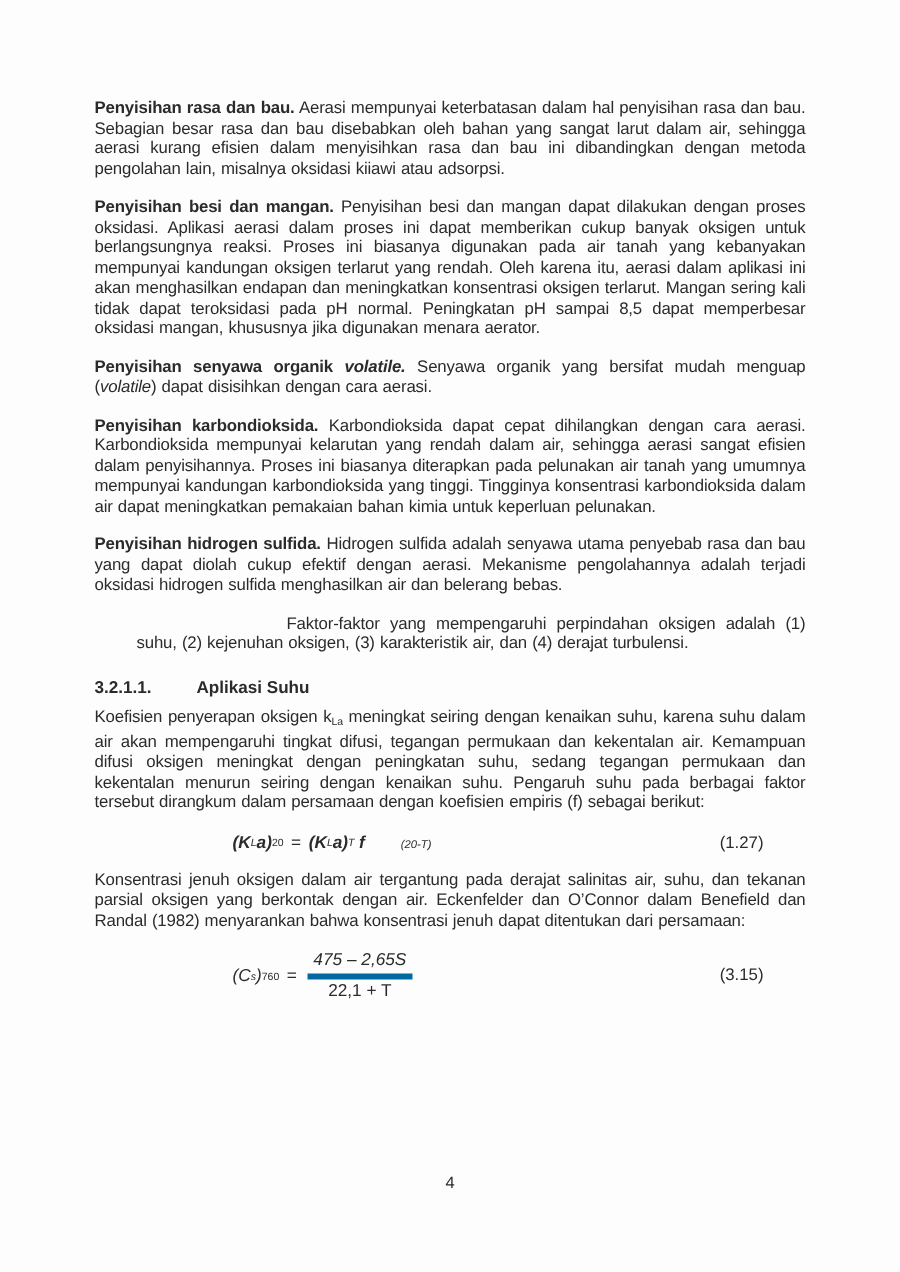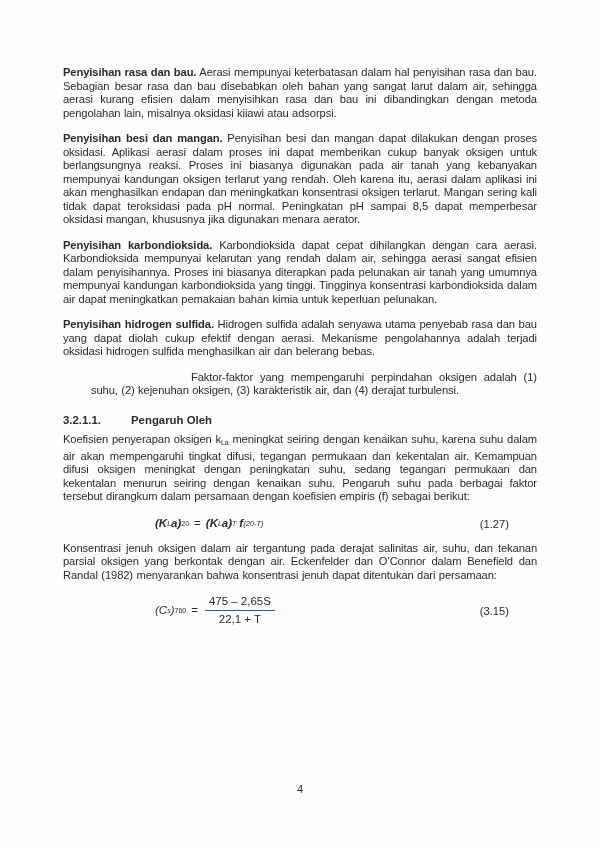--- a/index.html
+++ b/index.html
@@ -78,34 +78,36 @@
     font-style: italic;
   }
   .msub-n {
     font-size: 7px;
     vertical-align: -3px;
   }
   .msup {
     font-size: 7.5px;
     vertical-align: 5px;
     font-style: italic;
+    padding-left: 24px;
   }
   .meq {
     padding: 0 5px;
   }
   .frac {
     display: inline-flex;
     flex-direction: column;
     text-align: center;
     vertical-align: middle;
     margin-left: 2px;
   }
   .frac .num {
-    border-bottom: 1px solid #0369a1;
+    border-bottom: 4px solid #0369a1;
     padding: 0 4px 1px 4px;
+    font-style: italic;
   }
   .frac .den {
     padding-top: 1px;
   }
   .eq-label {
     position: absolute;
     right: 28px;
     top: 50%;
     transform: translateY(-50%);
     font-size: 11.2px;
@@ -123,28 +125,29 @@
 </style>
 </head>
 <body>
 
 <div class="page">
 
   <p class="para"><span class="b">Penyisihan rasa dan bau.</span><span> Aerasi mempunyai keterbatasan dalam hal penyisihan rasa dan bau. Sebagian besar rasa dan bau disebabkan oleh bahan yang sangat larut dalam air, sehingga aerasi kurang efisien dalam menyisihkan rasa dan bau ini dibandingkan dengan metoda pengolahan lain, misalnya oksidasi kiiawi atau adsorpsi.</span></p>
 
   <p class="para"><span class="b">Penyisihan besi dan mangan.</span><span> Penyisihan besi dan mangan dapat dilakukan dengan proses oksidasi. Aplikasi aerasi dalam proses ini dapat memberikan cukup banyak oksigen untuk berlangsungnya reaksi. Proses ini biasanya digunakan pada air tanah yang kebanyakan mempunyai kandungan oksigen terlarut yang rendah. Oleh karena itu, aerasi dalam aplikasi ini akan menghasilkan endapan dan meningkatkan konsentrasi oksigen terlarut. Mangan sering kali tidak dapat teroksidasi pada pH normal. Peningkatan pH sampai 8,5 dapat memperbesar oksidasi mangan, khususnya jika digunakan menara aerator.</span></p>
 
+  <p class="para"><span class="b">Penyisihan senyawa organik </span><span class="bi">volatile.</span><span> Senyawa organik yang bersifat mudah menguap (</span><span class="i">volatile</span><span>) dapat disisihkan dengan cara aerasi.</span></p>
 
   <p class="para"><span class="b">Penyisihan karbondioksida.</span><span> Karbondioksida dapat cepat dihilangkan dengan cara aerasi. Karbondioksida mempunyai kelarutan yang rendah dalam air, sehingga aerasi sangat efisien dalam penyisihannya. Proses ini biasanya diterapkan pada pelunakan air tanah yang umumnya mempunyai kandungan karbondioksida yang tinggi. Tingginya konsentrasi karbondioksida dalam air dapat meningkatkan pemakaian bahan kimia untuk keperluan pelunakan.</span></p>
 
   <p class="para"><span class="b">Penyisihan hidrogen sulfida.</span><span> Hidrogen sulfida adalah senyawa utama penyebab rasa dan bau yang dapat diolah cukup efektif dengan aerasi. Mekanisme pengolahannya adalah terjadi oksidasi hidrogen sulfida menghasilkan air dan belerang bebas.</span></p>
 
   <p class="para indent-first"><span>Faktor-faktor yang mempengaruhi perpindahan oksigen adalah (1) suhu, (2) kejenuhan oksigen, (3) karakteristik air, dan (4) derajat turbulensi.</span></p>
 
-  <h3 class="heading"><span class="h-num">3.2.1.1.</span><span class="h-title">Pengaruh Oleh</span></h3>
+  <h3 class="heading"><span class="h-num">3.2.1.1.</span><span class="h-title">Aplikasi Suhu</span></h3>
 
   <p class="para"><span>Koefisien penyerapan oksigen k</span><span class="subsc">La</span><span> meningkat seiring dengan kenaikan suhu, karena suhu dalam air akan mempengaruhi tingkat difusi, tegangan permukaan dan kekentalan air. Kemampuan difusi oksigen meningkat dengan peningkatan suhu, sedang tegangan permukaan dan kekentalan menurun seiring dengan kenaikan suhu.  Pengaruh suhu pada berbagai faktor tersebut dirangkum dalam persamaan dengan koefisien empiris (f) sebagai berikut:</span></p>
 
   <div class="eq-row">
     <span class="eq">
         <span class="mvar">(K</span>
         <span class="msub">L</span>
         <span class="mvar">a)</span>
         <span class="msub-n">20</span>
         <span class="meq">=</span>

